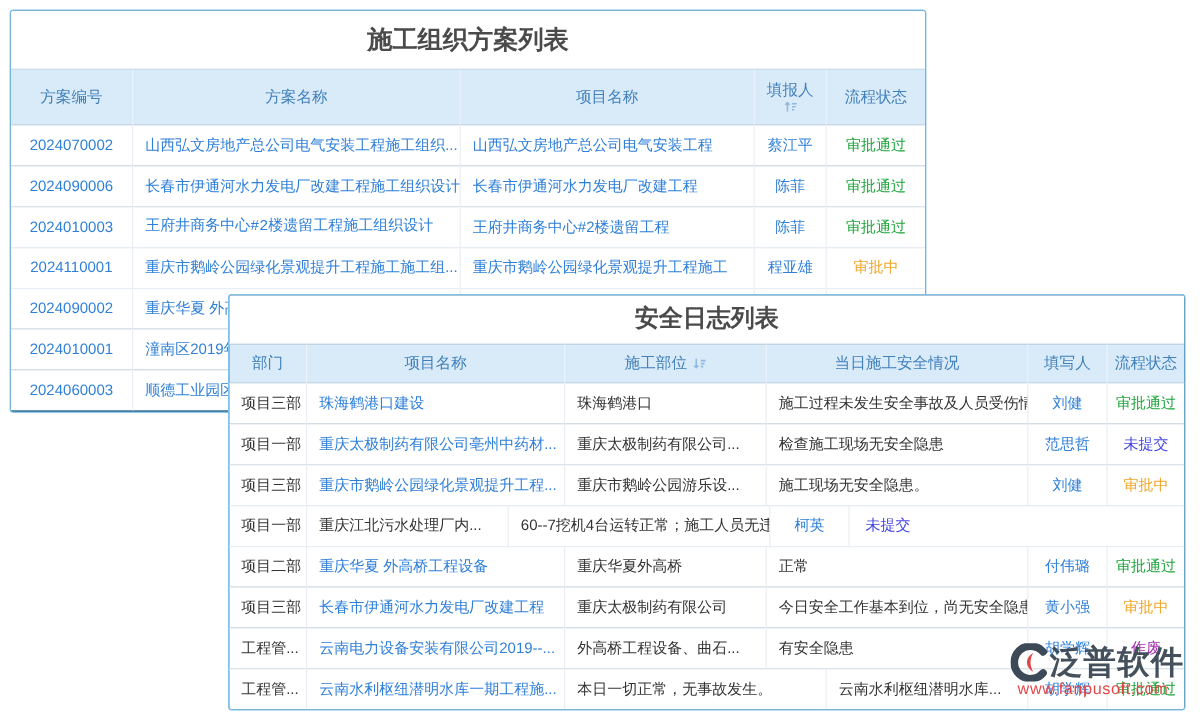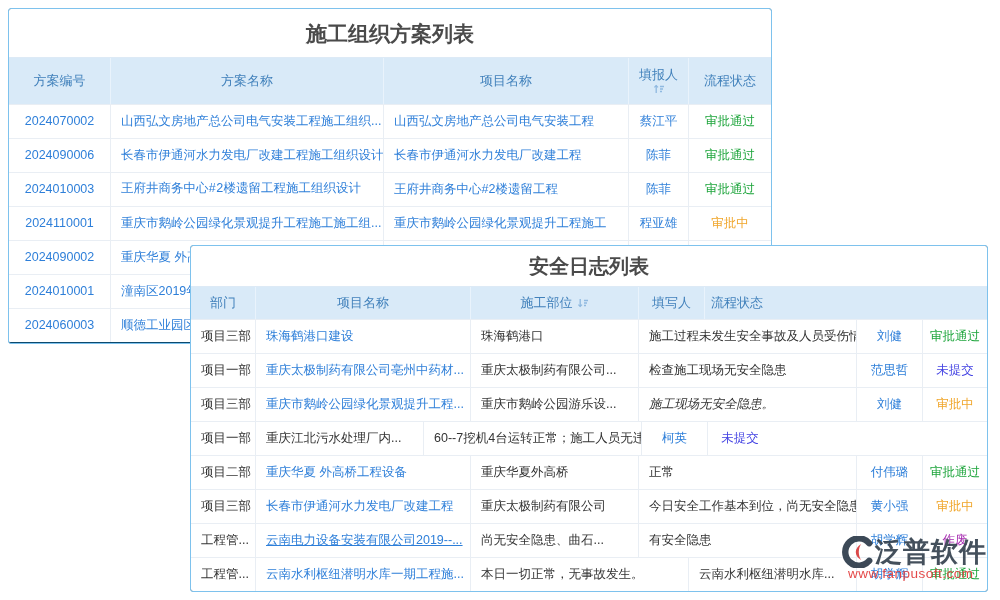--- a/index.html
+++ b/index.html
@@ -147,20 +147,23 @@
       <span>项目名称</span>
     </div>
     <div class="th" style="width:168px">
       <span>施工部位</span>
       <svg class="sorticon" width="12" height="12" viewBox="0 0 12 12">
         <path d="M3.2 2v7.4" stroke="#8fb9e0" stroke-width="1.3" fill="none"></path>
         <path d="M1.4 7.6L3.2 9.4L5 7.6" stroke="#8fb9e0" stroke-width="1.3" fill="none"></path>
         <path d="M7 3.5h4M7 6h3M7 8.5h2" stroke="#8fb9e0" stroke-width="1.3"></path>
       </svg>
     </div>
+    <div class="th" style="width:218px">
+      <span>当日施工安全情况</span>
+    </div>
     <div class="th" style="width:66px">
       <span>填写人</span>
     </div>
     <div class="th" style="width:64px">
       <span>流程状态</span>
     </div>
   </div>
   <div class="tbody" id="log-tbody">
       <div class="tr">
         <div class="td" style="width: 65px;">项目三部</div>
@@ -175,21 +178,21 @@
         <div class="td link" style="width: 215px;">重庆太极制药有限公司亳州中药材...</div>
         <div class="td" style="width: 168px;">重庆太极制药有限公司...</div>
         <div class="td" style="width: 218px;">检查施工现场无安全隐患</div>
         <div class="td center link" style="width: 66px;">范思哲</div>
         <div class="td center" style="width: 64px; color: rgb(69, 68, 227);">未提交</div>
       </div>
       <div class="tr">
         <div class="td" style="width: 65px;">项目三部</div>
         <div class="td link" style="width: 215px;">重庆市鹅岭公园绿化景观提升工程...</div>
         <div class="td" style="width: 168px;">重庆市鹅岭公园游乐设...</div>
-        <div class="td" style="width: 218px; font-style: italic;">施工现场无安全隐患。</div>
+        <div class="td" style="width: 218px;">施工现场无安全隐患。</div>
         <div class="td center link" style="width: 66px;">刘健</div>
         <div class="td center" style="width: 64px; color: rgb(240, 165, 41);">审批中</div>
       </div>
       <div class="tr">
         <div class="td" style="width: 65px;">项目一部</div>
         <div class="td" style="width: 168px;">重庆江北污水处理厂内...</div>
         <div class="td" style="width: 218px;">60--7挖机4台运转正常；施工人员无违...</div>
         <div class="td center link" style="width: 66px;">柯英</div>
         <div class="td center" style="width: 64px; color: rgb(69, 68, 227);">未提交</div>
       </div>
@@ -204,22 +207,22 @@
       <div class="tr">
         <div class="td" style="width: 65px;">项目三部</div>
         <div class="td link" style="width: 215px;">长春市伊通河水力发电厂改建工程</div>
         <div class="td" style="width: 168px;">重庆太极制药有限公司</div>
         <div class="td" style="width: 218px;">今日安全工作基本到位，尚无安全隐患...</div>
         <div class="td center link" style="width: 66px;">黄小强</div>
         <div class="td center" style="width: 64px; color: rgb(240, 165, 41);">审批中</div>
       </div>
       <div class="tr">
         <div class="td" style="width: 65px;">工程管...</div>
-        <div class="td link" style="width: 215px; text-decoration: underline;">云南电力设备安装有限公司2019--...</div>
-        <div class="td" style="width: 168px;">尚无安全隐患、曲石...</div>
+        <div class="td link" style="width: 215px;">云南电力设备安装有限公司2019--...</div>
+        <div class="td" style="width: 168px;">外高桥工程设备、曲石...</div>
         <div class="td" style="width: 218px;">有安全隐患</div>
         <div class="td center link" style="width: 66px;">胡学辉</div>
         <div class="td center" style="width: 64px; color: rgb(166, 43, 176);">作废</div>
       </div>
       <div class="tr">
         <div class="td" style="width: 65px;">工程管...</div>
         <div class="td link" style="width: 215px;">云南水利枢纽潜明水库一期工程施...</div>
         <div class="td" style="width: 218px;">本日一切正常，无事故发生。</div>
         <div class="td" style="width: 168px;">云南水利枢纽潜明水库...</div>
         <div class="td center link" style="width: 66px;">胡学辉</div>

